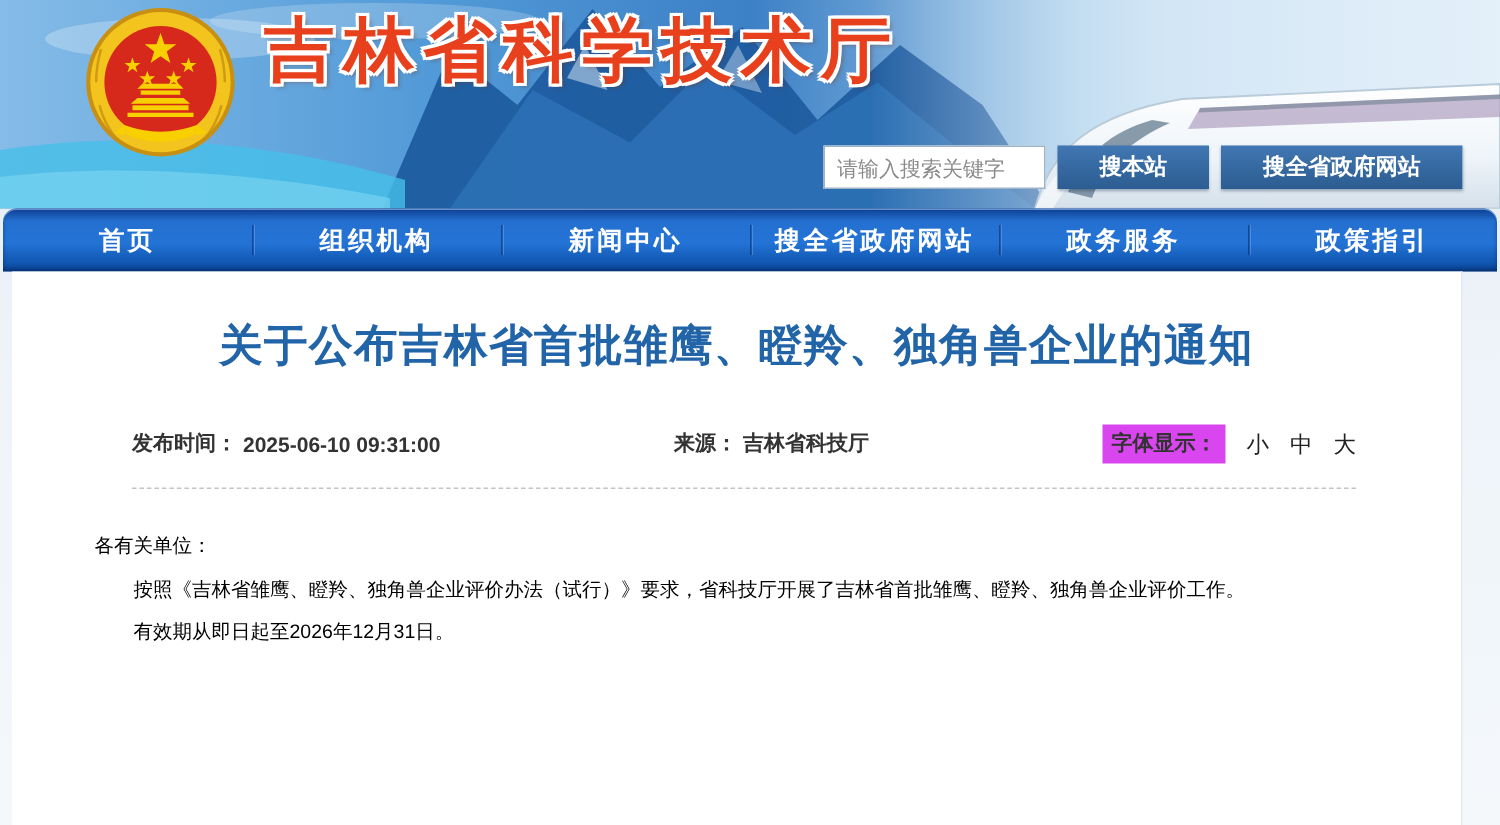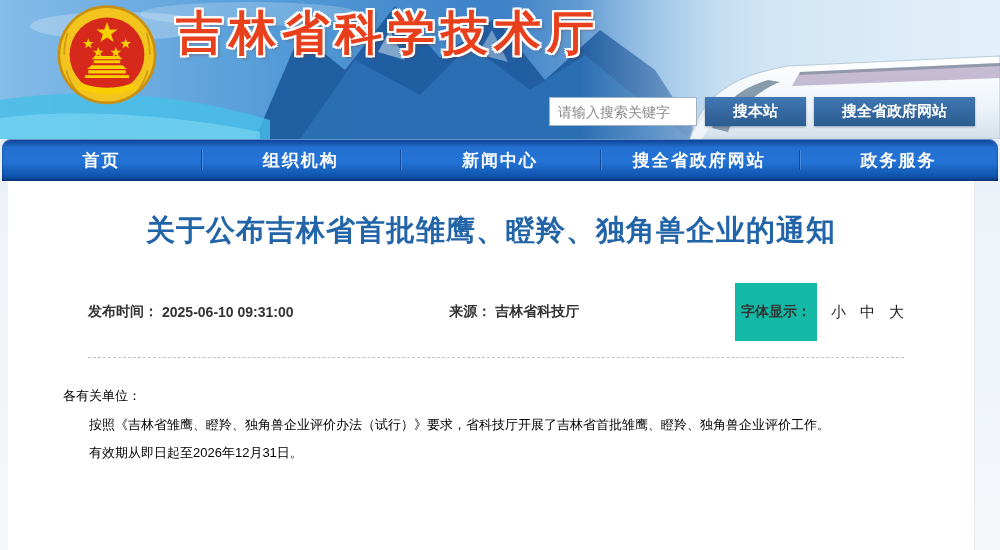--- a/index.html
+++ b/index.html
@@ -99,21 +99,21 @@
     letter-spacing: 1px;
   }
   .meta-row {
     margin: 32px 70px 0 80px;
     padding-bottom: 16px;
     border-bottom: 1px dashed #c3c3c3;
     display: flex; align-items: center; justify-content: space-between;
     font-size: 14px; color: #333; font-weight: bold;
   }
   .meta-group { display: flex; align-items: center; gap: 4px; white-space: nowrap; }
-  .font-size-label { background: #14b8a6; padding: 20px 6px; }
+  .font-size-label { background: #d946ef; padding: 4px 6px; }
   .font-option { font-weight: normal; color: #222; margin-left: 10px; cursor: pointer; font-size: 15px; }
   .article-body {
     margin: 24px 50px 0 55px;
     font-size: 13px; color: #000;
     line-height: 28.5px;
     text-align: justify;
   }
   .article-body p.indent { text-indent: 2em; }
 </style>
 </head>
@@ -209,20 +209,21 @@
       <button class="search-btn">搜全省政府网站</button>
     </div>
   </header>
 
   <nav class="main-nav">
     <a class="nav-item">首页</a>
     <a class="nav-item">组织机构</a>
     <a class="nav-item">新闻中心</a>
     <a class="nav-item">搜全省政府网站</a>
     <a class="nav-item">政务服务</a>
+    <a class="nav-item">政策指引</a>
   </nav>
 
   <div class="content-wrap">
     <main class="panel">
       <h1 class="article-title">关于公布吉林省首批雏鹰、瞪羚、独角兽企业的通知</h1>
 
       <div class="meta-row">
         <span class="meta-group">
           <span>发布时间：</span>
           <span>2025-06-10 09:31:00</span>

